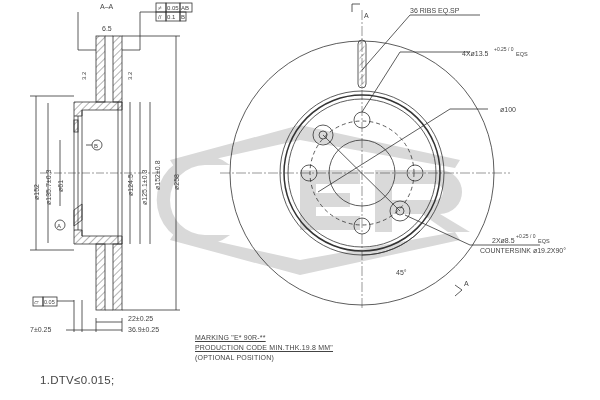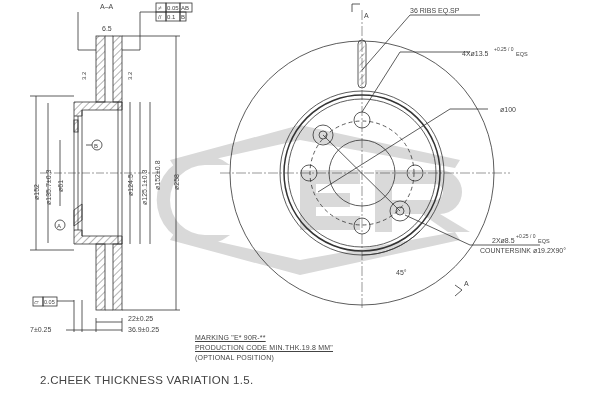--- a/index.html
+++ b/index.html
@@ -176,14 +176,14 @@
   </g>
 </svg>
 
 <div class="marking-block">
   <div class="ul">MARKING "E* 90R-**</div>
   <div class="ul">PRODUCTION CODE   MIN.THK.19.8 MM"</div>
   <div>(OPTIONAL POSITION)</div>
 </div>
 
 <div class="notes-block">
-  <div>2.CHEEK  THICKNESS  VARIATION  1.5.</div>
+  <div>1.DTV≤0.015;</div>
 </div>
 
 </body></html>

